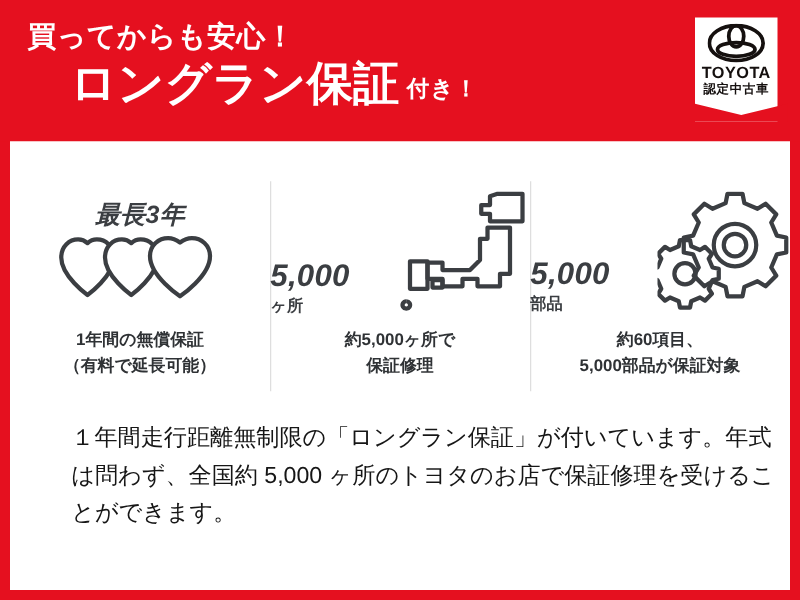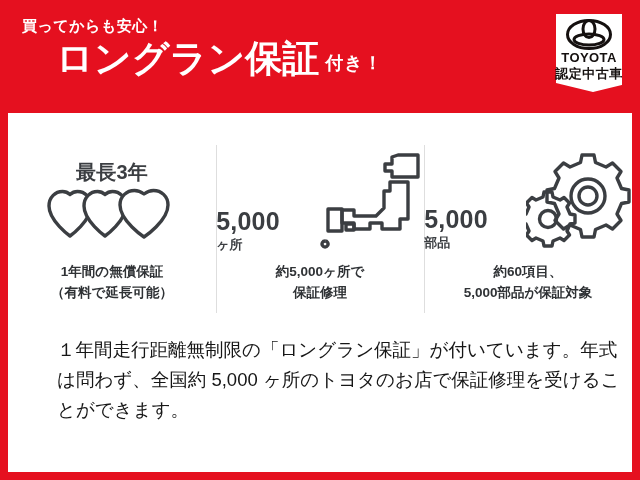--- a/index.html
+++ b/index.html
@@ -37,21 +37,21 @@
     background: #e5101f;
   }
 
   .header-text {
     position: absolute;
     left: 22px;
     top: 18px;
     color: #ffffff;
   }
   .kicker {
-    font-size: 15px;
+    font-size: 23px;
     font-weight: bold;
     letter-spacing: 0.5px;
     line-height: 1;
     margin: 0 0 7px 0;
     white-space: nowrap;
   }
   .headline {
     line-height: 1;
     margin: 0;
     white-space: nowrap;
@@ -90,21 +90,21 @@
   .toyota-emblem { display: block; }
   .toyota-word {
     font-size: 13px;
     font-weight: bold;
     letter-spacing: 0.4px;
     color: #15100f;
     line-height: 1;
     margin-top: 1px;
   }
   .toyota-sub {
-    font-size: 13px;
+    font-size: 10px;
     font-weight: bold;
     letter-spacing: 0.5px;
     color: #15100f;
     line-height: 1;
     margin-top: 3px;
     white-space: nowrap;
   }
   .badge-chevron {
     position: absolute;
     left: 0; bottom: 0;
@@ -155,20 +155,21 @@
   .stat {
     color: #3b3e42;
     text-align: left;
     line-height: 1;
   }
   .stat-num {
     font-size: 25px;
     font-weight: bold;
     letter-spacing: 0.2px;
     white-space: nowrap;
+    font-style: italic;
   }
   .stat-unit {
     font-size: 13px;
     font-weight: bold;
     margin-top: 4px;
     white-space: nowrap;
   }
 
   .feature-caption {
     text-align: center;

